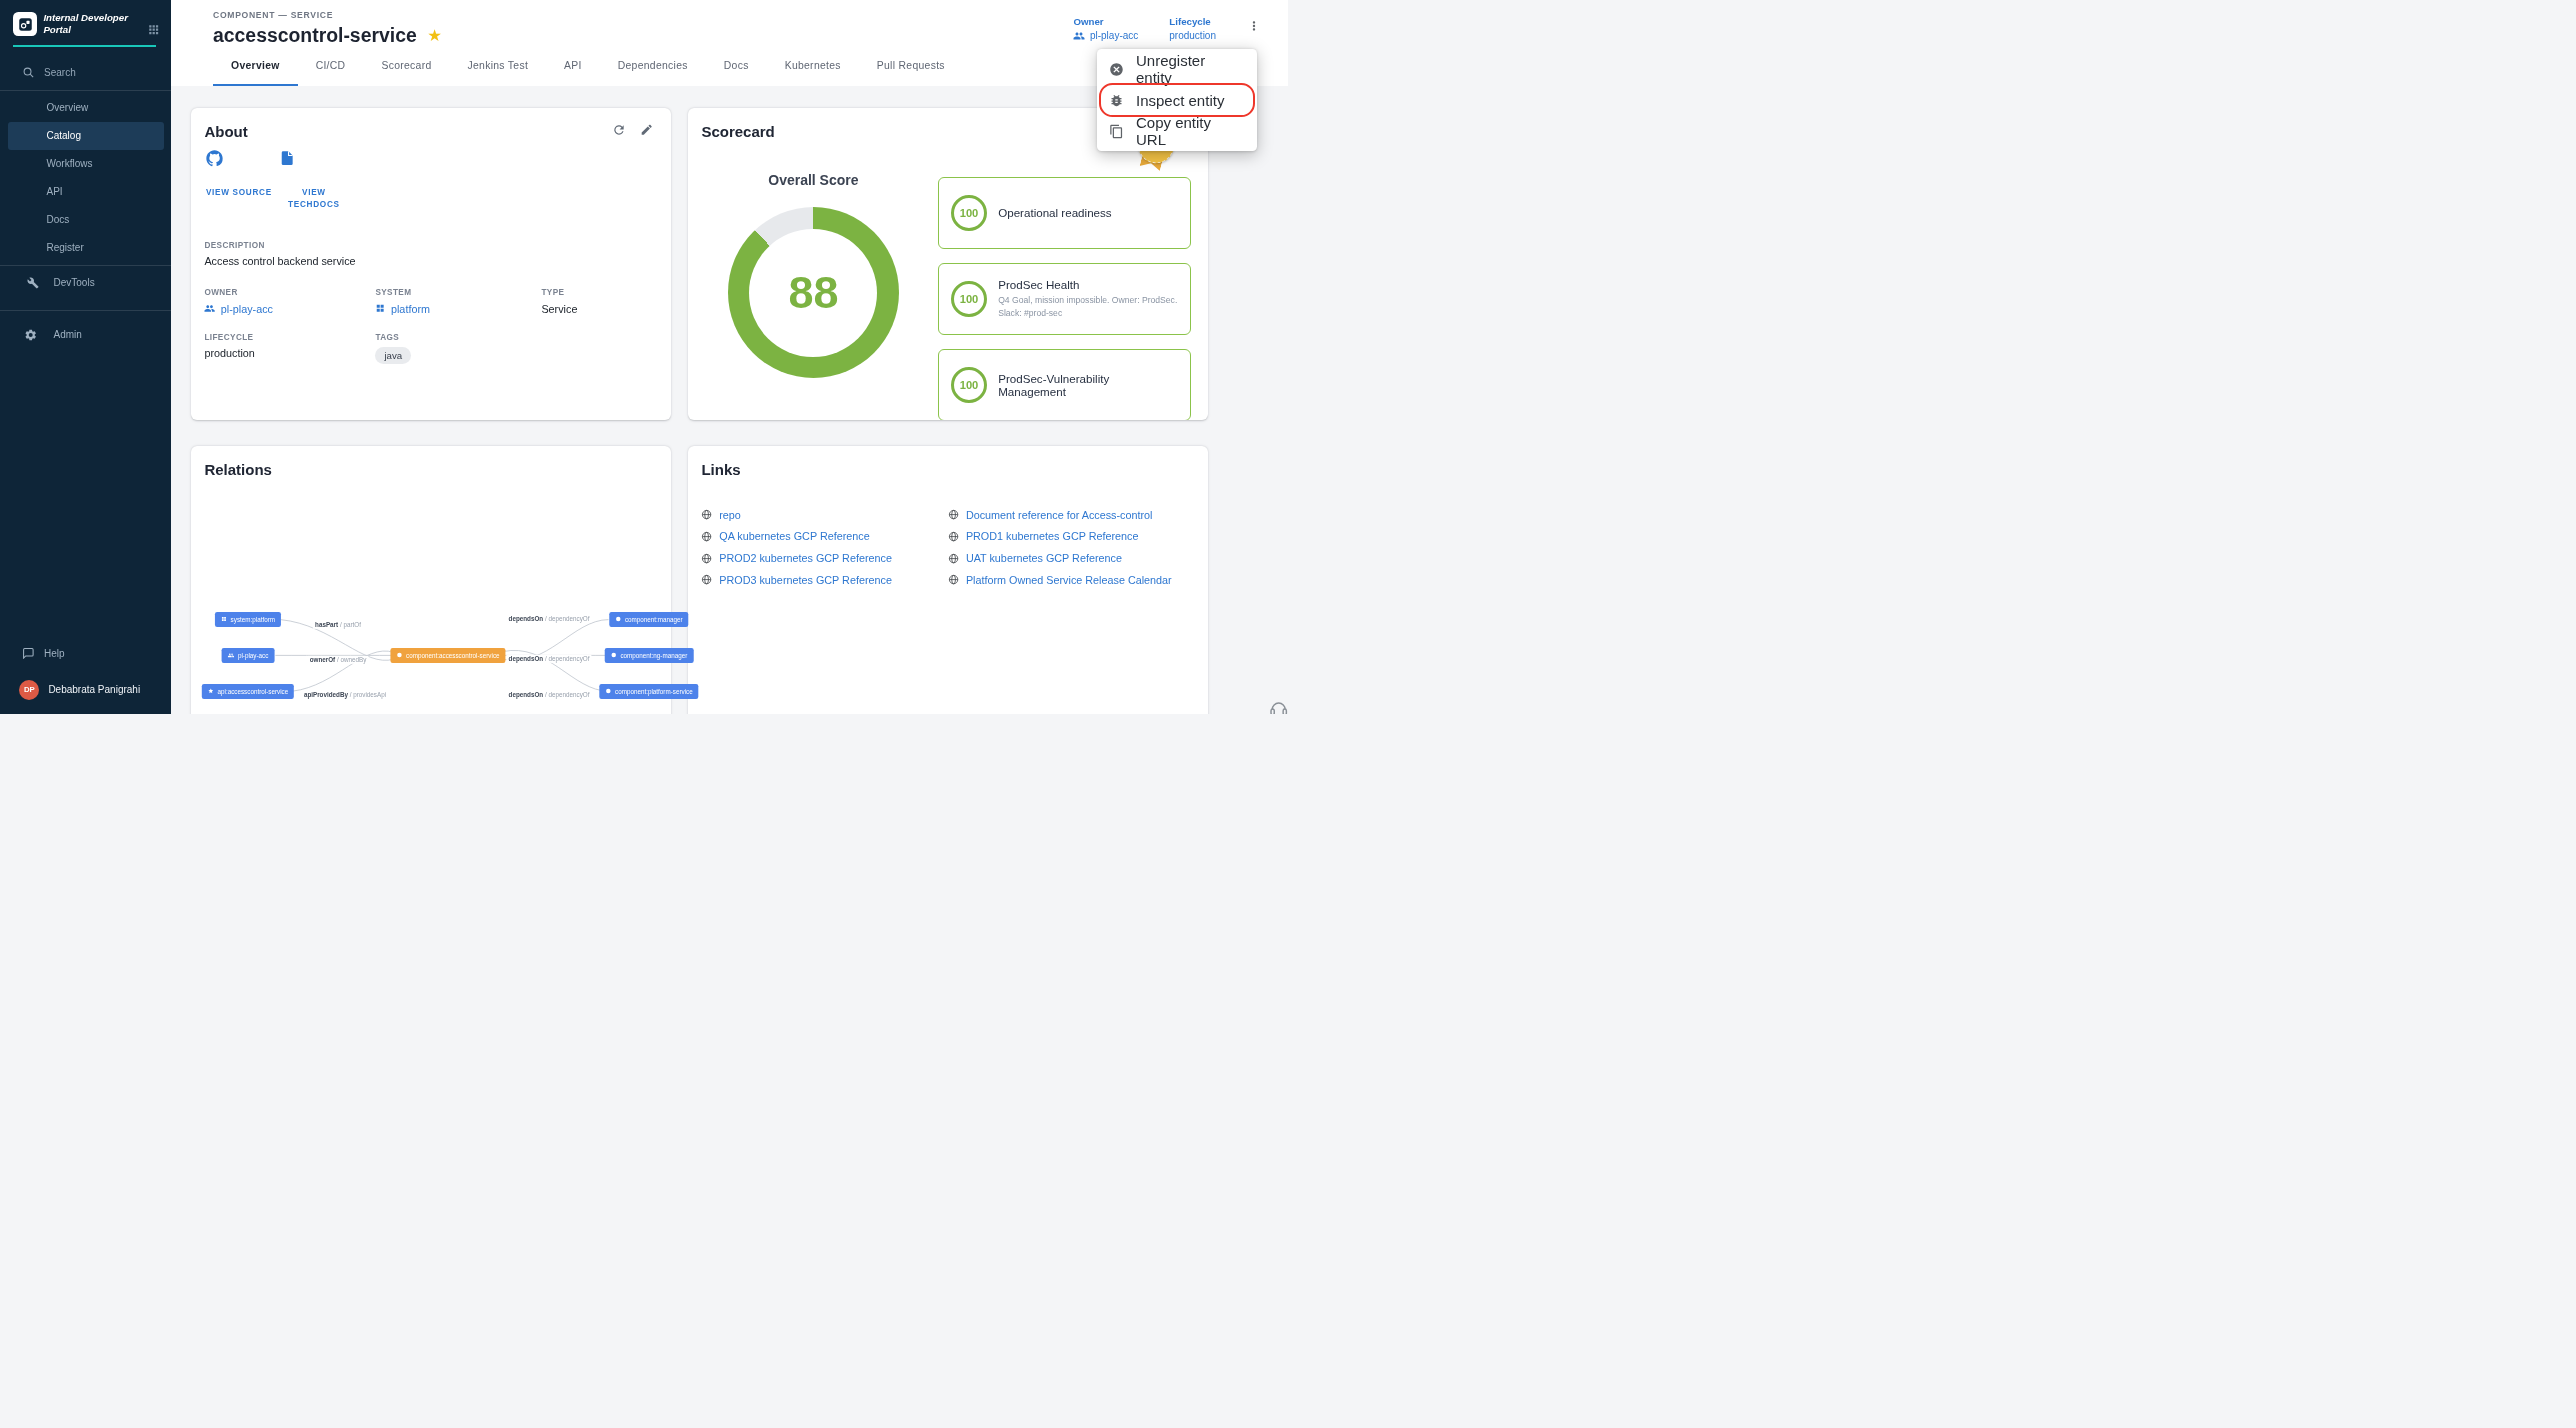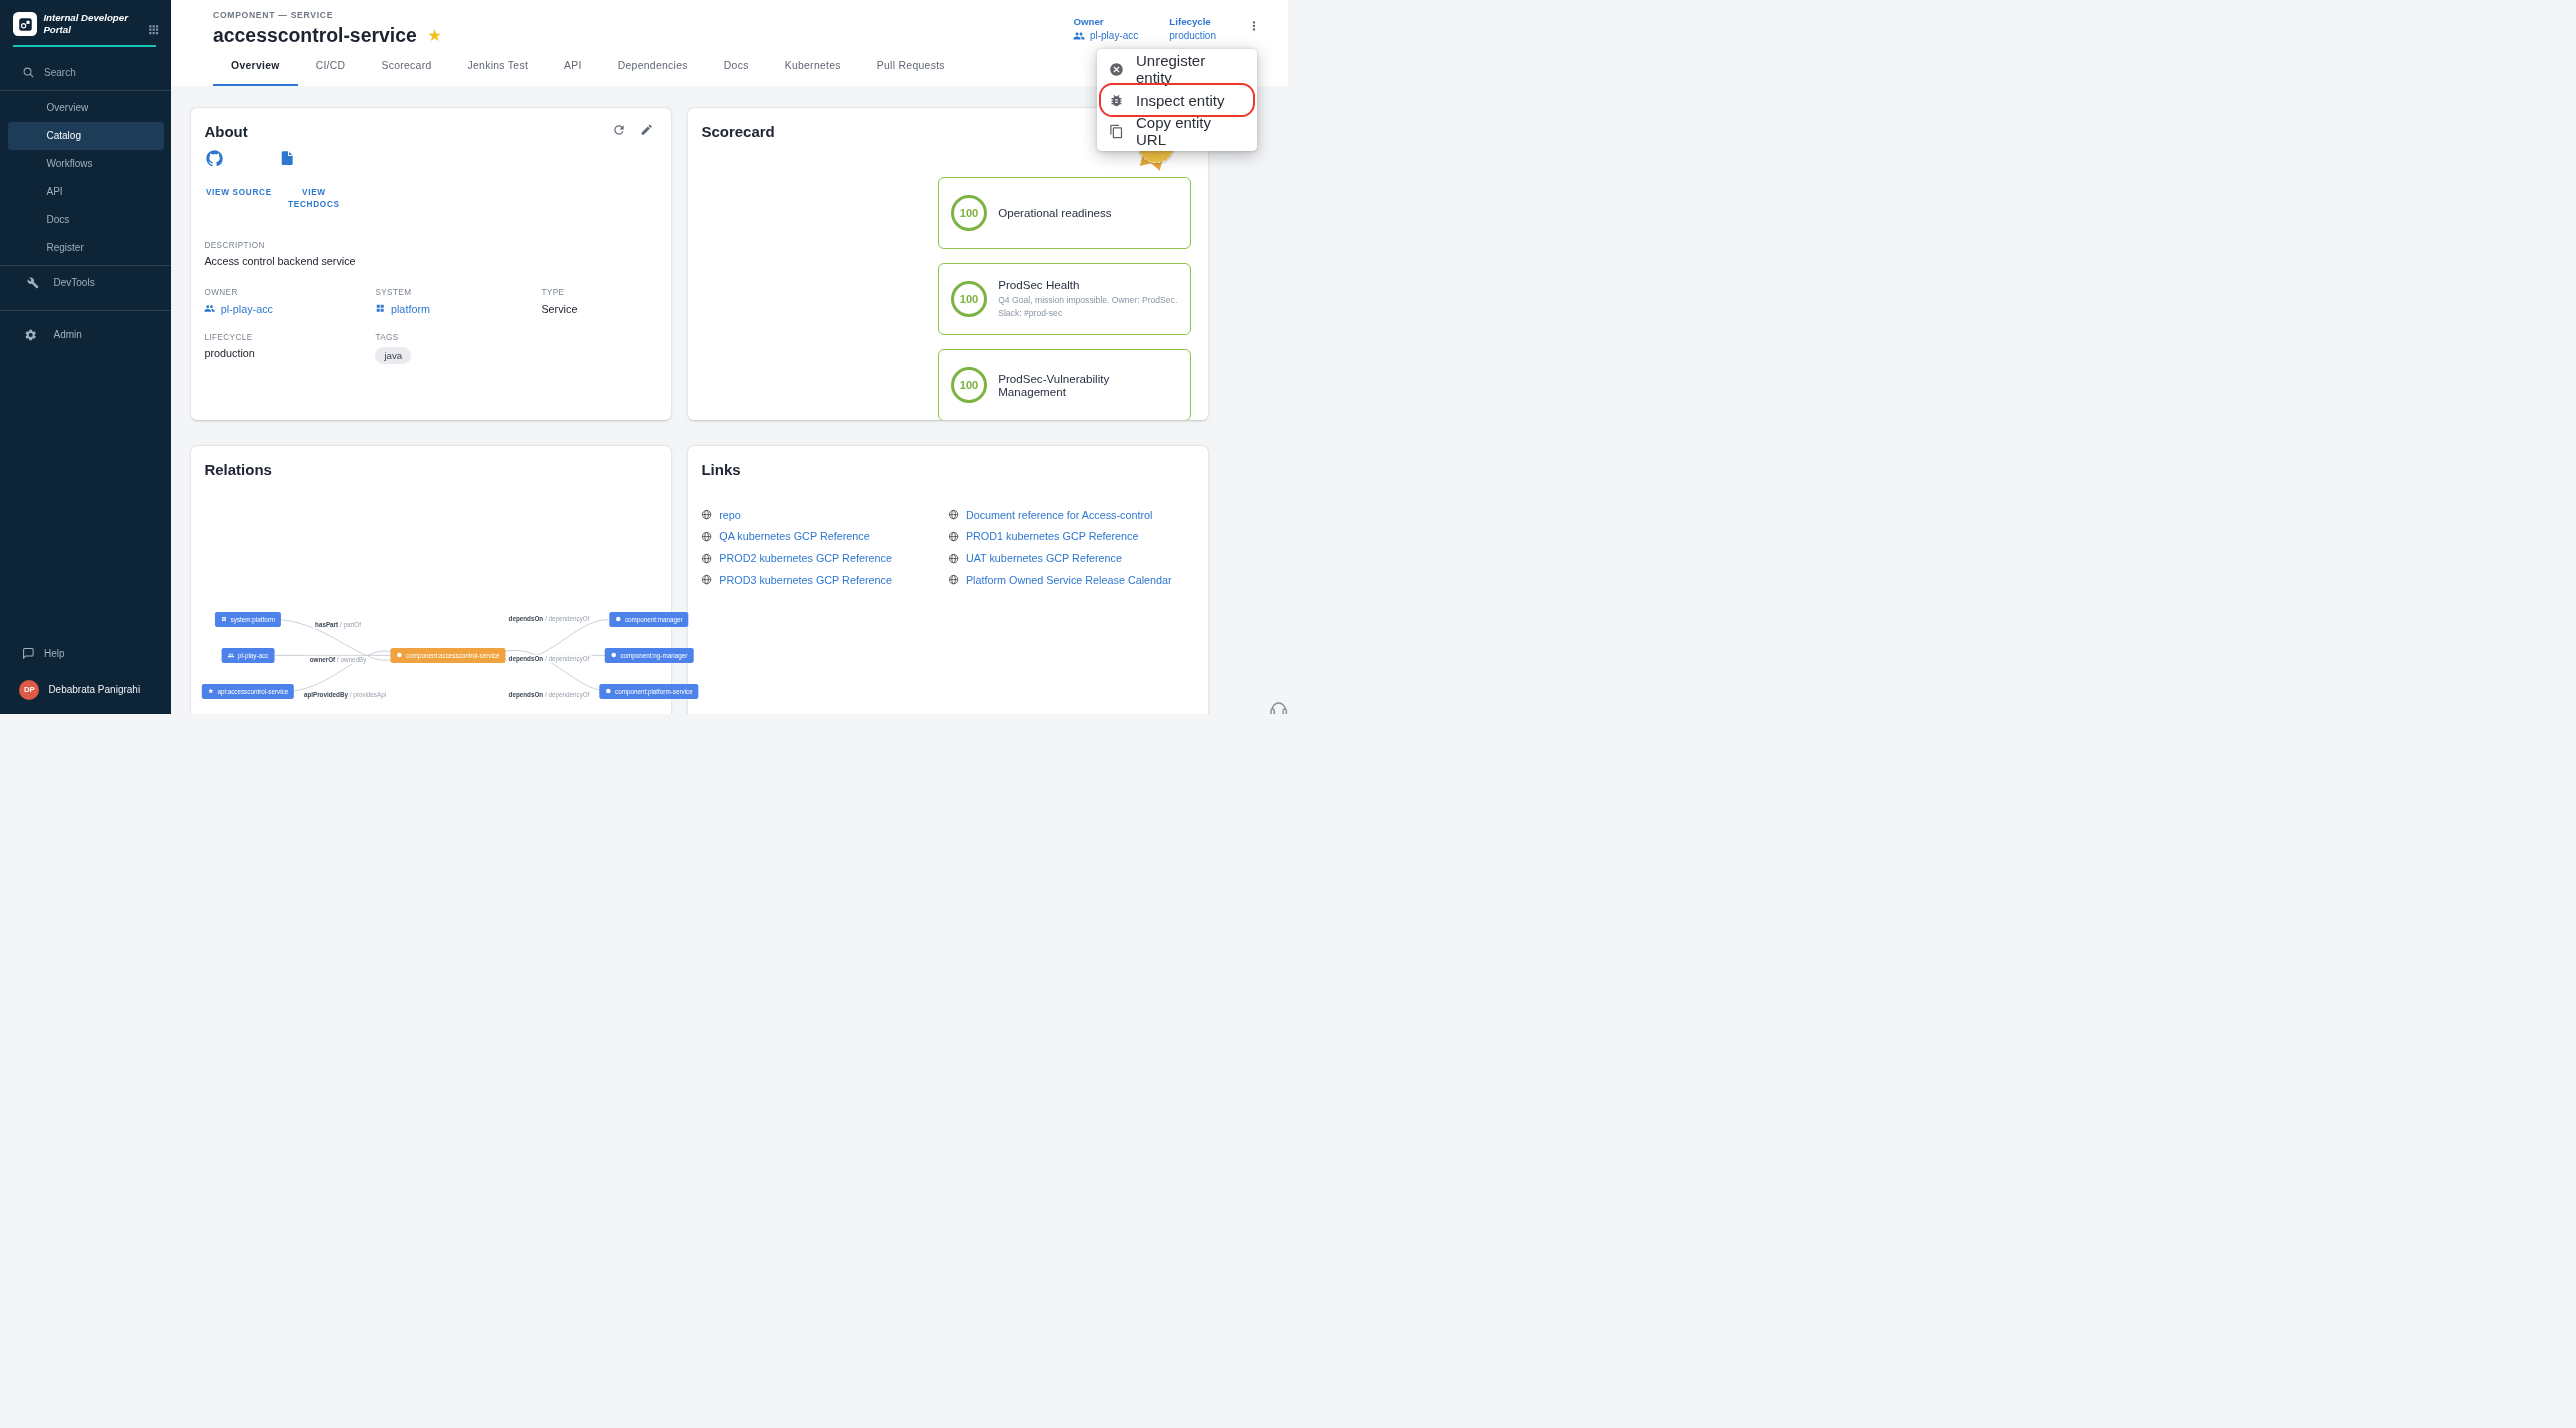--- a/index.html
+++ b/index.html
@@ -53,21 +53,21 @@
 
   
   .about-card { height:312px; padding:15px 13.4px; }
   .card-head { display:flex; justify-content:space-between; align-items:flex-start; }
   .head-icons { display:flex; gap:13.4px; padding-right:4.5px; }
   .head-icons span { cursor:pointer; }
   .about-actions { display:flex; gap:4.5px; margin-top:10.4px; padding-left:1.5px; }
   .about-action { width:69px; display:flex; flex-direction:column; align-items:flex-start; gap:20px; cursor:pointer; text-align:center; }
   .about-action .action-label { color:#2e77d0; font-size:8.2px; font-weight:700; letter-spacing:0.7px; line-height:1.5; }
   .about-desc { margin-top:30px; }
-  .field-label { font-size:8.2px; letter-spacing:0.4px; color:#7a8290; font-weight:400; margin-bottom:5.2px; }
+  .field-label { font-size:8.2px; letter-spacing:0.4px; color:#7a8290; font-weight:700; margin-bottom:5.2px; }
   .field-value { font-size:10.8px; color:#20262e; }
   .about-grid { display:grid; grid-template-columns:171px 166px 1fr; margin-top:21px; row-gap:18px; }
   .link-value { display:flex; align-items:center; gap:5.2px; color:#2e77d0; font-size:10.8px; cursor:pointer; }
   .tag-chip { display:inline-block; background:#e9ebee; border-radius:9.7px; padding:3px 9px; font-size:9.7px; color:#3a414d; }
 
   
   .scorecard-card { height:312px; overflow:hidden; }
   .sc-title { position:absolute; left:13.4px; top:15px; }
   .overall-wrap { position:absolute; left:13.4px; top:64px; width:224px; text-align:center; }
   .overall-label { font-size:14px; font-weight:700; color:#3b4352; }
@@ -414,20 +414,28 @@
     <div class="col right">
 
       <div class="card scorecard-card">
         <h2 class="card-title sc-title">Scorecard</h2>
 
         <div class="tier-badge">
           <div class="tier-tails"></div>
           <div class="tier-circle">Tier</div>
         </div>
 
+        <div class="overall-wrap">
+          <div class="overall-label">Overall Score</div>
+          <div class="donut" style="background: conic-gradient(rgb(124, 179, 66) 0deg, rgb(124, 179, 66) 316.8deg, rgb(231, 233, 236) 316.8deg, rgb(231, 233, 236) 360deg);">
+            <div class="donut-hole">
+              <span class="donut-value">88</span>
+            </div>
+          </div>
+        </div>
 
         <div class="checks">
           <div class="check-card">
             <span class="check-score">100</span>
             <div>
               <div class="check-title">Operational readiness</div>
             </div>
           </div>
           <div class="check-card">
             <span class="check-score">100</span>

